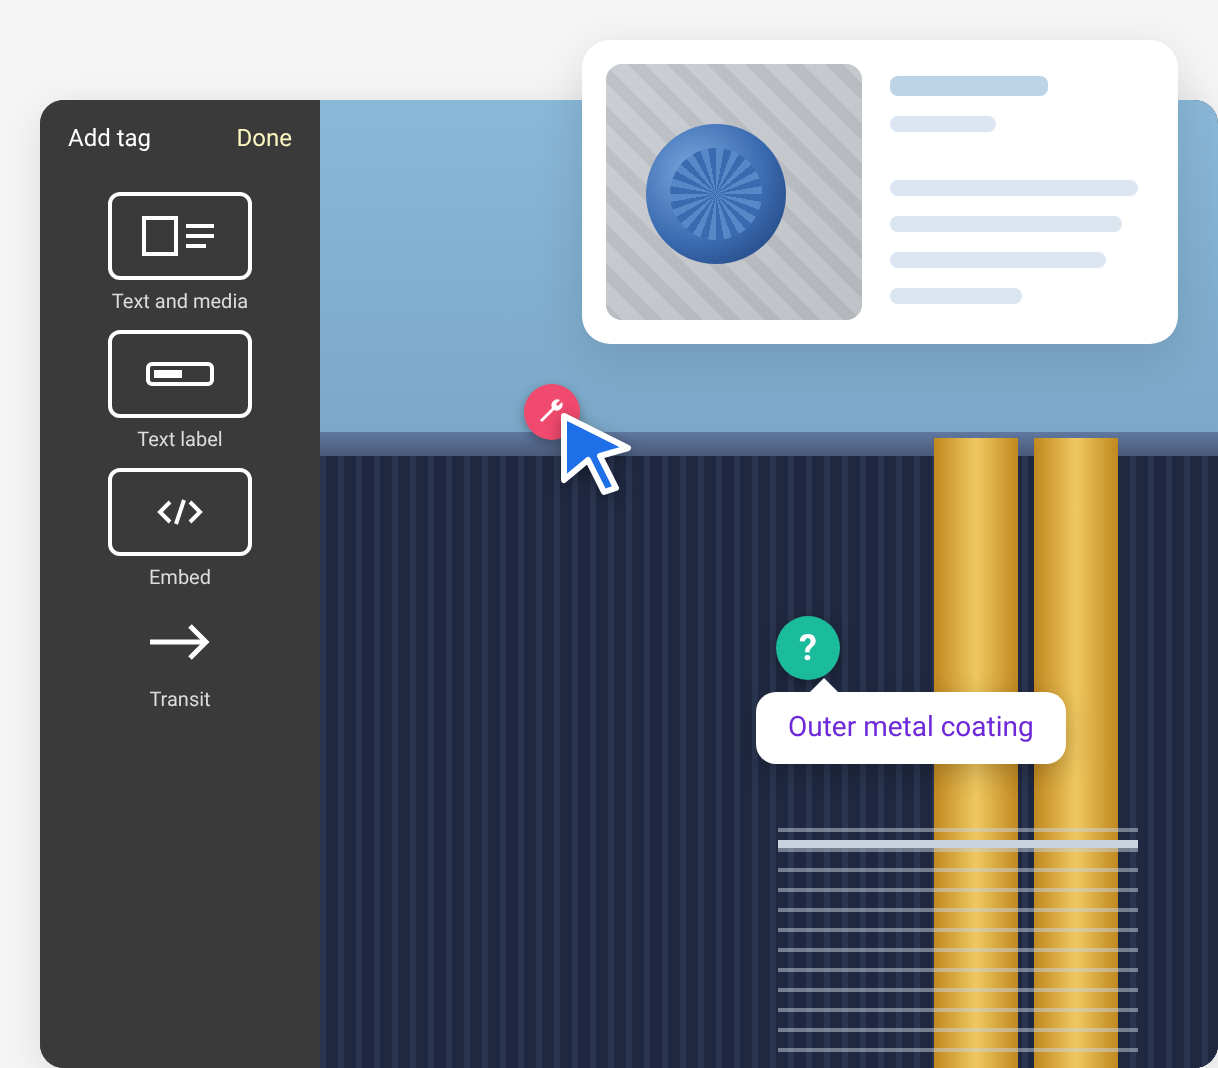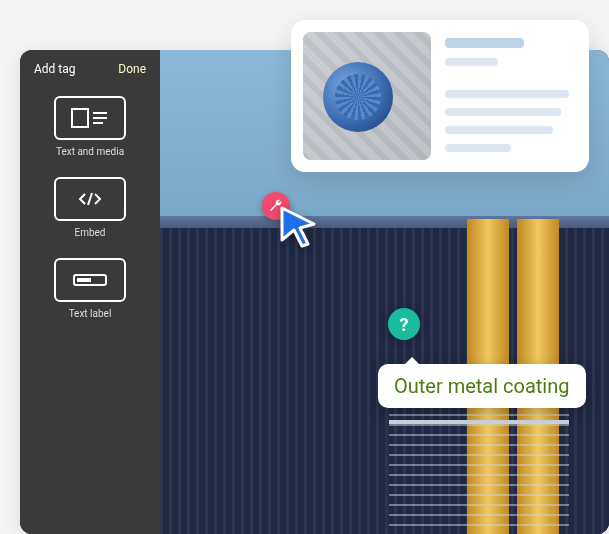--- a/index.html
+++ b/index.html
@@ -1,38 +1,38 @@
 <!DOCTYPE html>
 <html><head>
 <meta charset="utf-8">
 <style>
 *{margin:0;padding:0;box-sizing:border-box}
 body{width:609px;height:534px;font-family:-apple-system,BlinkMacSystemFont,'Segoe UI',Roboto,sans-serif;background:#f5f5f5;position:relative;overflow:hidden}
 .frame{position:absolute;left:20px;top:50px;width:589px;height:484px;border-radius:12px;overflow:hidden;box-shadow:0 4px 20px rgba(0,0,0,.1);background:#333}
 .sidebar{position:absolute;left:0;top:0;width:140px;height:100%;background:#3a3a3a;color:#fff;display:flex;flex-direction:column}
 .hdr{display:flex;justify-content:space-between;align-items:center;padding:12px 14px;font-size:12px}
 .hdr-done{color:#fef9c3;cursor:pointer}
-.items{flex:1;display:flex;flex-direction:column;gap:20px;padding:8px 16px;overflow:hidden}
+.items{flex:1;display:flex;flex-direction:column;gap:8px;padding:8px 16px;overflow:hidden}
 .item{display:flex;flex-direction:column;align-items:center;gap:6px;cursor:pointer}
 .item-icon{width:72px;height:44px;border:2px solid #fff;border-radius:6px;display:flex;align-items:center;justify-content:center}
 .item-icon.noborder{border:none;height:36px}
 .item-label{font-size:10px;color:#ddd}
 .canvas{position:absolute;left:140px;top:0;right:0;bottom:0;background:linear-gradient(to bottom,#8ab8d8 0%,#7ba8c8 35%,#2a3550 35%,#1f2840 100%)}
 .building{position:absolute;left:0;right:0;top:35%;bottom:0;background:#1f2840}
 .ridges{position:absolute;left:0;right:0;top:0;bottom:0;background:repeating-linear-gradient(90deg,#2a3550 0,#2a3550 3px,#1f2840 3px,#1f2840 9px)}
 .roof{position:absolute;left:0;right:0;top:-3px;height:12px;background:linear-gradient(to bottom,#6078a0,#4a5a7a)}
 .pipe{position:absolute;top:0;bottom:0;width:42px;background:linear-gradient(90deg,#c08820,#f0c860 50%,#c08820)}
 .pipe1{right:100px}
 .pipe2{right:50px}
 .stairs{position:absolute;right:40px;bottom:0;width:180px;height:120px;background:repeating-linear-gradient(0deg,transparent 0,transparent 8px,rgba(200,210,220,.5) 8px,rgba(200,210,220,.5) 10px)}
 .rail{position:absolute;right:40px;bottom:110px;width:180px;height:4px;background:#c8d2dc}
 .badge-wrench{position:absolute;left:262px;top:192px;width:28px;height:28px;border-radius:50%;background:#f04a6e;display:flex;align-items:center;justify-content:center;box-shadow:0 2px 6px rgba(0,0,0,.3)}
 .cursor{position:absolute;left:278px;top:204px;filter:drop-shadow(0 2px 4px rgba(0,0,0,.3))}
 .badge-q{position:absolute;left:388px;top:308px;width:32px;height:32px;border-radius:50%;background:#1abc9c;display:flex;align-items:center;justify-content:center;color:#fff;font-weight:700;font-size:18px;box-shadow:0 2px 8px rgba(0,0,0,.3)}
-.tooltip{position:absolute;left:378px;top:364px;background:#fff;border-radius:10px;padding:10px 16px;font-size:20px;color:#4d7c0f;box-shadow:0 4px 14px rgba(0,0,0,.2)}
+.tooltip{position:absolute;left:378px;top:346px;background:#fff;border-radius:10px;padding:10px 16px;font-size:14px;color:#6d28d9;box-shadow:0 4px 14px rgba(0,0,0,.2)}
 .tooltip::before{content:'';position:absolute;top:-7px;left:26px;border-left:8px solid transparent;border-right:8px solid transparent;border-bottom:8px solid #fff}
 .card{position:absolute;right:20px;top:20px;width:298px;height:152px;background:#fff;border-radius:14px;box-shadow:0 6px 24px rgba(0,0,0,.12);display:flex;gap:14px;padding:12px}
 .thumb{width:128px;height:128px;border-radius:8px;overflow:hidden;background:linear-gradient(135deg,#d0d4d8,#b0b4b8);position:relative;flex-shrink:0}
 .motor{position:absolute;left:20px;top:30px;width:70px;height:70px;border-radius:50%;background:radial-gradient(circle at 35% 35%,#7aa8e0,#3a6ab0 55%,#1a3a70)}
 .motor::after{content:'';position:absolute;left:12px;top:12px;right:12px;bottom:12px;border-radius:50%;background:repeating-conic-gradient(#5888c8 0 10deg,#3a6ab0 10deg 20deg)}
 .pipes-bg{position:absolute;inset:0;background:repeating-linear-gradient(45deg,rgba(180,184,188,.6) 0,rgba(180,184,188,.6) 6px,rgba(200,204,208,.6) 6px,rgba(200,204,208,.6) 14px)}
 .lines{flex:1;display:flex;flex-direction:column;gap:10px;padding-top:6px}
 .line{height:8px;background:#dbe6f0;border-radius:4px}
 .line.title{width:60%;background:#bcd4e8;height:10px}
 .line.sub{width:40%}
@@ -70,36 +70,45 @@
               <rect x="1" y="1" width="16" height="18" fill="none" stroke="#fff" stroke-width="2"></rect>
               <line x1="22" y1="5" x2="36" y2="5" stroke="#fff" stroke-width="2"></line>
               <line x1="22" y1="10" x2="36" y2="10" stroke="#fff" stroke-width="2"></line>
               <line x1="22" y1="15" x2="32" y2="15" stroke="#fff" stroke-width="2"></line>
             </svg>
         </div>
         <span class="item-label">Text and media</span>
       </div>
       <div class="item">
         <div class="item-icon">
+          <svg width="34" height="12" viewBox="0 0 34 12">
+              <rect x="1" y="1" width="32" height="10" rx="2" fill="none" stroke="#fff" stroke-width="2"></rect>
+              <rect x="4" y="4" width="14" height="4" fill="#fff"></rect>
+            </svg>
+        </div>
+        <span class="item-label">Text label</span>
+      </div>
+      <div class="item">
+        <div class="item-icon">
           <svg width="32" height="18" viewBox="0 0 32 18">
               <polyline points="11,4 6,9 11,14" fill="none" stroke="#fff" stroke-width="2"></polyline>
               <polyline points="21,4 26,9 21,14" fill="none" stroke="#fff" stroke-width="2"></polyline>
               <line x1="18" y1="3" x2="14" y2="15" stroke="#fff" stroke-width="2"></line>
             </svg>
         </div>
         <span class="item-label">Embed</span>
       </div>
       <div class="item">
-        <div class="item-icon">
-          <svg width="34" height="12" viewBox="0 0 34 12">
-              <rect x="1" y="1" width="32" height="10" rx="2" fill="none" stroke="#fff" stroke-width="2"></rect>
-              <rect x="4" y="4" width="14" height="4" fill="#fff"></rect>
+        <div class="item-icon noborder">
+          <svg width="34" height="24" viewBox="0 0 34 24">
+              <line x1="2" y1="12" x2="30" y2="12" stroke="#fff" stroke-width="2.5"></line>
+              <polyline points="22,4 30,12 22,20" fill="none" stroke="#fff" stroke-width="2.5"></polyline>
             </svg>
         </div>
-        <span class="item-label">Text label</span>
+        <span class="item-label">Transit</span>
       </div>
     </div>
   </div>
 </div>
 
 <div class="badge-wrench">
   <svg width="16" height="16" viewBox="0 0 16 16">
       <path d="M13 3a3 3 0 0 1-4 4L3 13l-1-1 6-6a3 3 0 0 1 4-4l-2 2 1 1 2-2z" fill="#fff"></path>
     </svg>
 </div>

